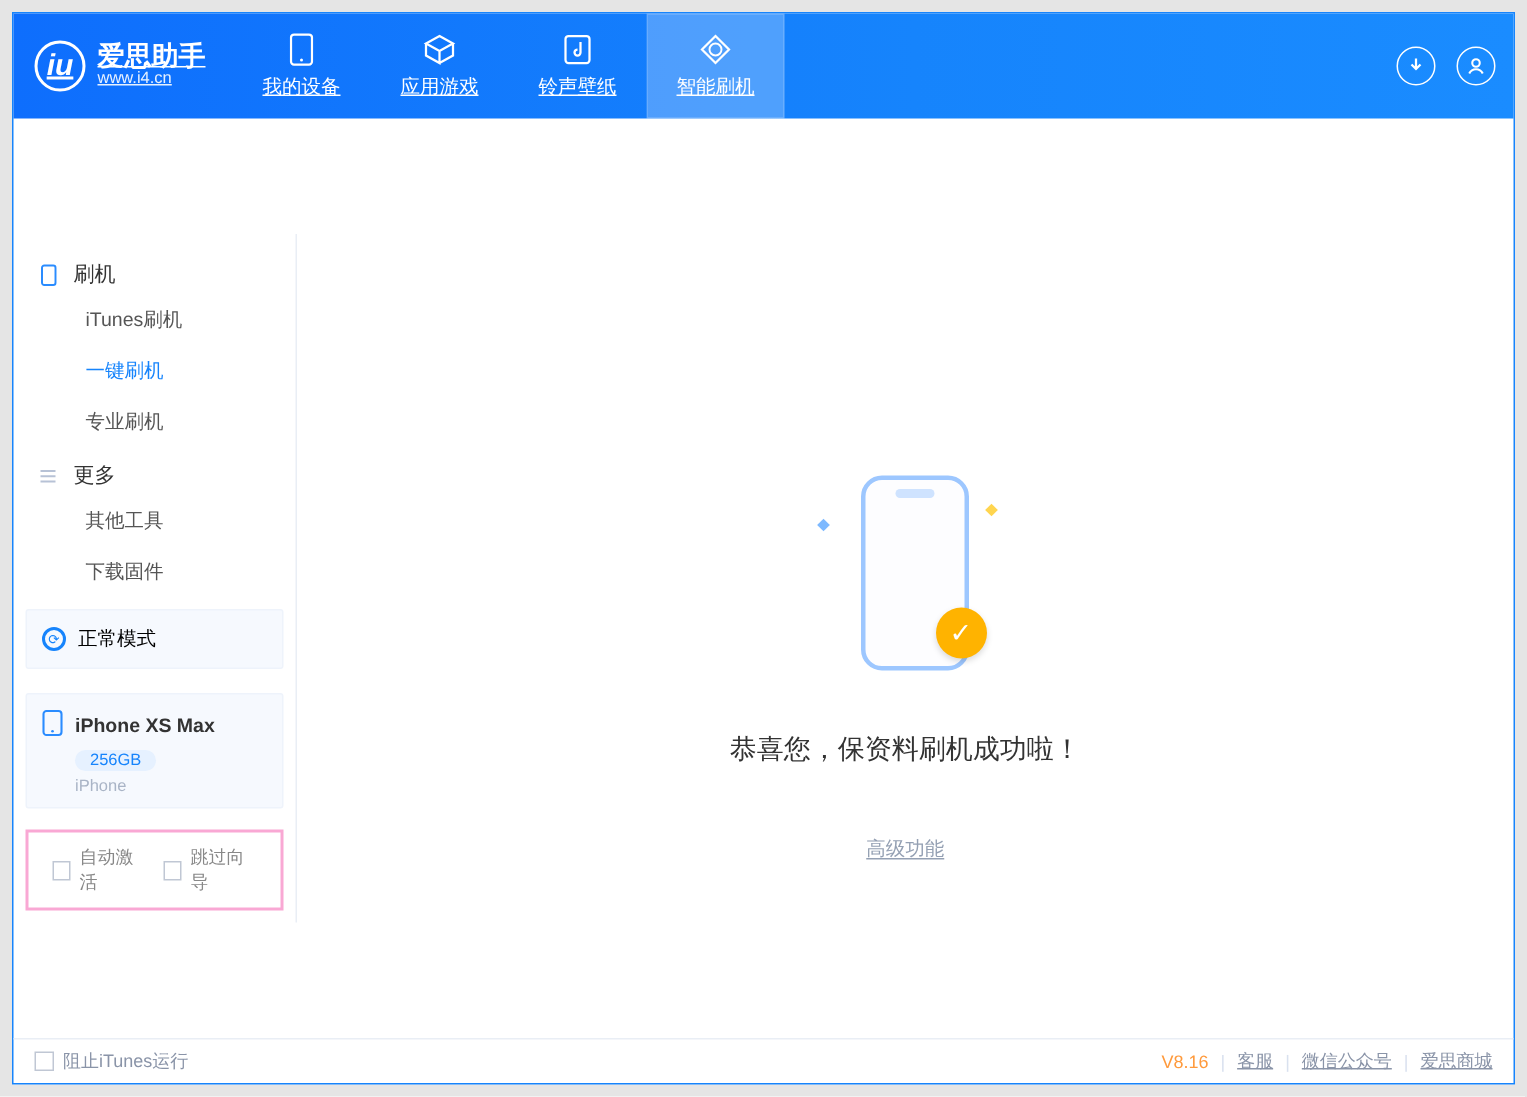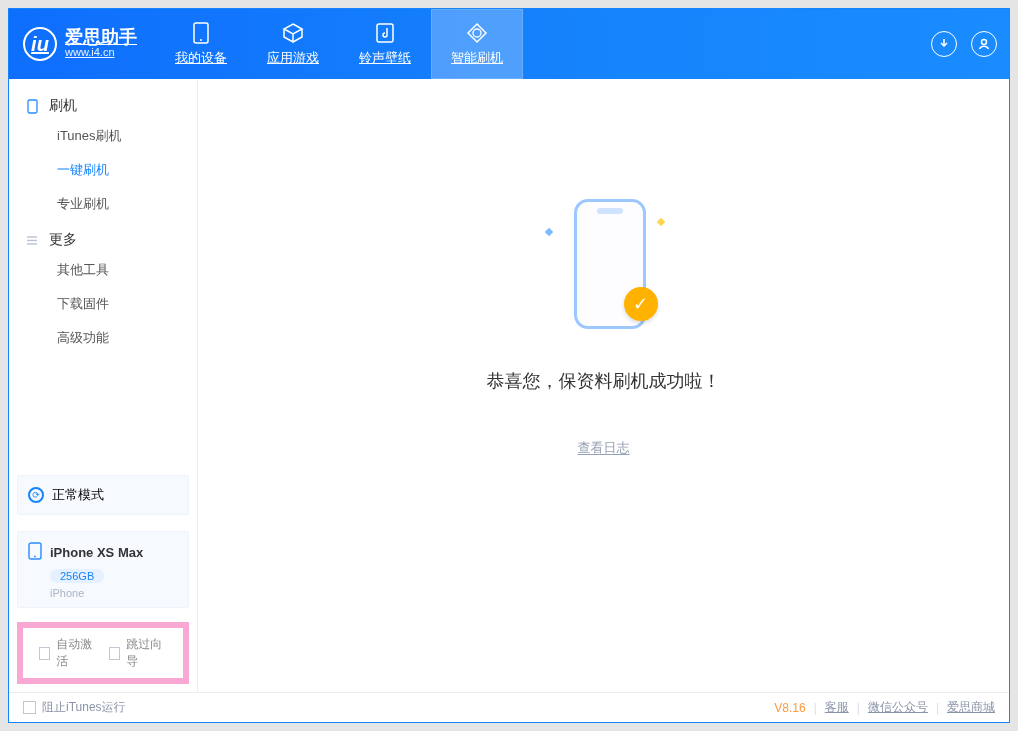--- a/index.html
+++ b/index.html
@@ -14,35 +14,35 @@
 .tabs { display: flex; height: 100%; }
 .tab { width: 92px; height: 100%; display: flex; flex-direction: column; align-items: center; justify-content: center; cursor: pointer; font-size: 13px; gap: 4px; position: relative; }
 .tab.active { background: rgba(255,255,255,0.25); box-shadow: inset 0 0 0 1px rgba(255,255,255,0.15); }
 .tab-icon { width: 24px; height: 24px; display: flex; align-items: center; justify-content: center; }
 .header-right { position: absolute; right: 12px; top: 22px; display: flex; gap: 14px; align-items: center; }
 .hr-icon { width: 26px; height: 26px; border: 1.5px solid #fff; border-radius: 50%; display: flex; align-items: center; justify-content: center; cursor: pointer; font-size: 14px; }
 .win-controls { position: absolute; right: 10px; top: 4px; display: flex; gap: 10px; font-size: 13px; color: #fff; align-items: center; }
 .win-controls span { cursor: pointer; opacity: .9; display: inline-flex; align-items: center; justify-content: center; width: 16px; height: 14px; }
 .win-controls .close-x { font-size: 15px; font-weight: 300; }
 
-.body { flex: 1; display: flex; min-height: 0; }
+.body { flex: 1; display: flex; min-height: 0; align-items: center; }
 .sidebar { width: 189px; border-right: 1px solid #e9eef5; display: flex; flex-direction: column; }
 .side-scroll { flex: 1; overflow: auto; padding-top: 8px; }
 .side-group { padding: 10px 16px 4px 16px; font-size: 14px; color: #333; display: flex; align-items: center; gap: 10px; }
 .side-group .gicon { width: 14px; height: 14px; display: inline-flex; align-items: center; justify-content: center; color: #2a8cff; }
 .side-item { padding: 8px 16px 8px 48px; font-size: 13px; color: #555; cursor: pointer; }
 .side-item.active { color: #1684fc; }
 .device-box { margin: 8px; padding: 10px 10px 8px 10px; border: 1px solid #eef3fb; background: #f6f9fe; border-radius: 2px; font-size: 13px; }
 .device-box .row { display: flex; align-items: center; gap: 8px; }
 .device-box .dname { color: #333; font-weight: 600; }
 .badge { display: inline-block; background: #e6f1ff; color: #1684fc; border-radius: 10px; padding: 1px 10px; font-size: 11px; margin-top: 6px; margin-left: 22px; }
 .device-box .sub { color: #a9b4c6; font-size: 11px; margin-left: 22px; margin-top: 4px; }
 .mode-box { margin: 8px; padding: 10px; border: 1px solid #eef3fb; background: #f6f9fe; border-radius: 2px; font-size: 13px; display: flex; align-items: center; gap: 8px; }
 .mode-dot { width: 16px; height: 16px; border: 2px solid #1684fc; border-radius: 50%; display: inline-flex; align-items: center; justify-content: center; color:#1684fc; font-size: 9px; }
-.checks { margin: 6px 8px 8px 8px; border: 6px solid #f9a8d4; padding: 8px 16px; display: flex; gap: 12px; }
+.checks { margin: 6px 8px 8px 8px; border: 2px solid #f9a8d4; padding: 8px 16px; display: flex; gap: 12px; }
 .chk { display: flex; align-items: center; gap: 6px; font-size: 12px; color: #888; }
 .chk-box { width: 13px; height: 13px; border: 1px solid #c0c7d4; background: #fff; cursor: pointer; }
 
 .main { flex: 1; display: flex; flex-direction: column; align-items: center; justify-content: flex-start; padding-top: 120px; }
 .phone-illus { width: 120px; height: 140px; position: relative; margin-bottom: 30px; }
 .phone { position: absolute; left: 30px; top: 0; width: 72px; height: 130px; border: 3px solid #9dc7ff; border-radius: 14px; background: #fdfdff; }
 .phone::before { content: ""; position: absolute; top: 6px; left: 50%; transform: translateX(-50%); width: 26px; height: 6px; background: #cfe3ff; border-radius: 3px; }
 .check-circle { position: absolute; right: 6px; bottom: 18px; width: 34px; height: 34px; background: #ffb300; border-radius: 50%; display: flex; align-items: center; justify-content: center; color: #fff; font-size: 18px; box-shadow: 0 2px 4px rgba(0,0,0,.15); }
 .spark { position: absolute; width: 6px; height: 6px; background: #ffd54f; transform: rotate(45deg); }
 .spark.s1 { left: 2px; top: 30px; }
@@ -179,21 +179,20 @@
               <svg width="12" height="11" viewBox="0 0 12 11">
                 <line x1="1" y1="2" x2="11" y2="2" stroke="currentColor" stroke-width="1.4"></line>
                 <line x1="1" y1="5.5" x2="11" y2="5.5" stroke="currentColor" stroke-width="1.4"></line>
                 <line x1="1" y1="9" x2="11" y2="9" stroke="currentColor" stroke-width="1.4"></line>
               </svg>
             </span>
           <span>更多</span>
         </div>
         <div class="side-item">其他工具</div>
         <div class="side-item">下载固件</div>
-        <div class="side-item">高级功能</div>
       </div>
 
       <div class="mode-box">
         <span class="mode-dot">⟳</span>
         <span>正常模式</span>
       </div>
 
       <div class="device-box">
         <div class="row">
           <span><svg width="14" height="18" viewBox="0 0 14 18">
@@ -219,21 +218,21 @@
     </div>
 
     <div class="main">
       <div class="phone-illus">
         <div class="spark s1 blue"></div>
         <div class="spark s2"></div>
         <div class="phone"></div>
         <div class="check-circle">✓</div>
       </div>
       <div class="success-text">恭喜您，保资料刷机成功啦！</div>
-      <div class="log-link">查看日志</div>
+      <div class="log-link">高级功能</div>
     </div>
   </div>
 
   <div class="footer">
     <div class="left">
       <span class="chk-box"></span>
       <span>阻止iTunes运行</span>
     </div>
     <div class="right">
       <span class="ver">V8.16</span>

